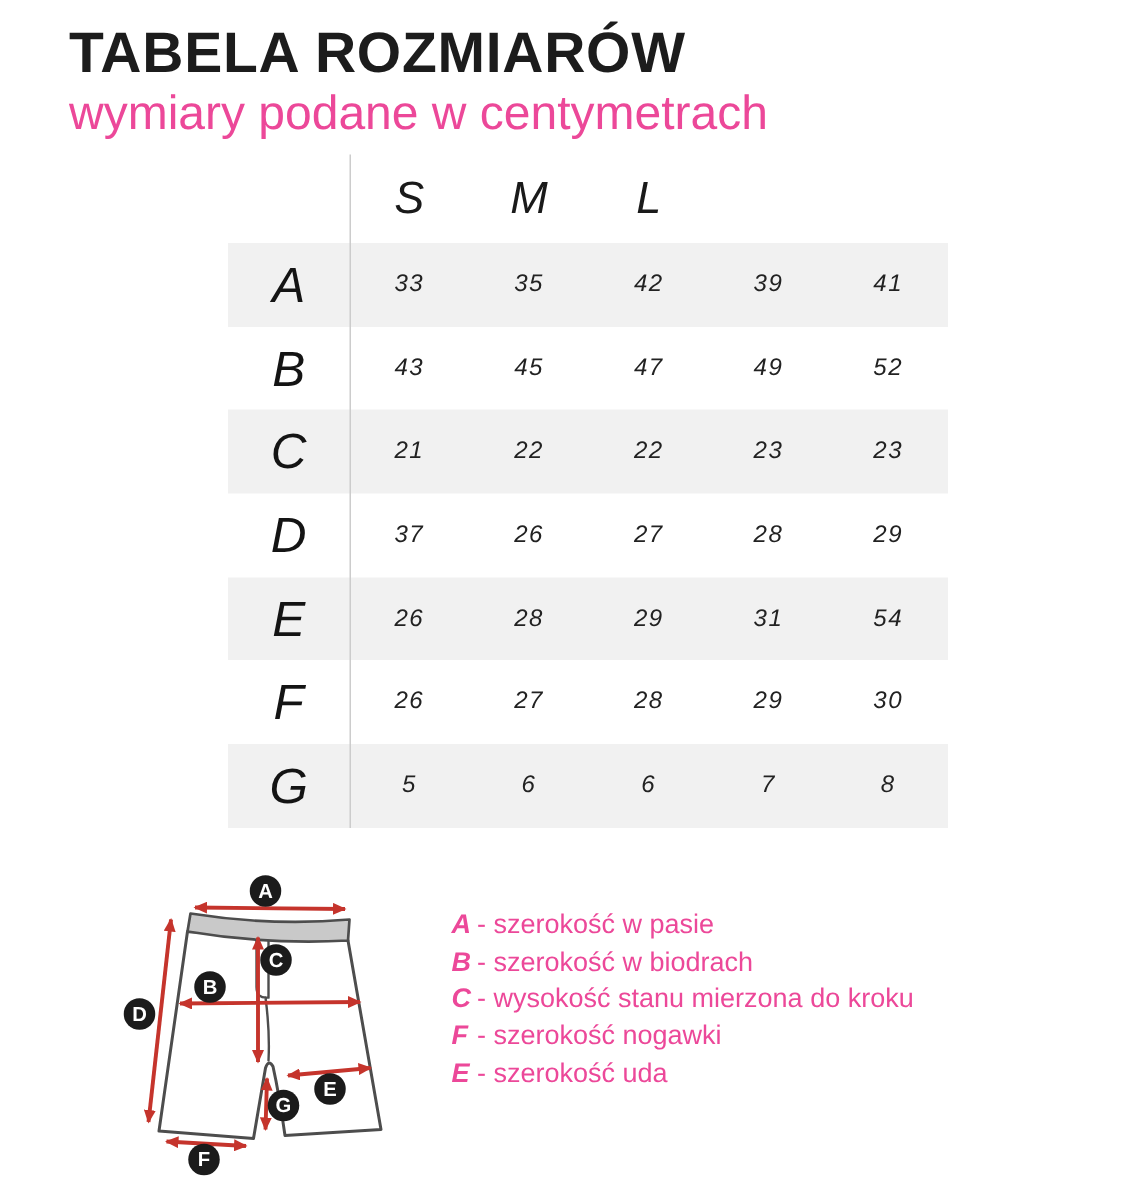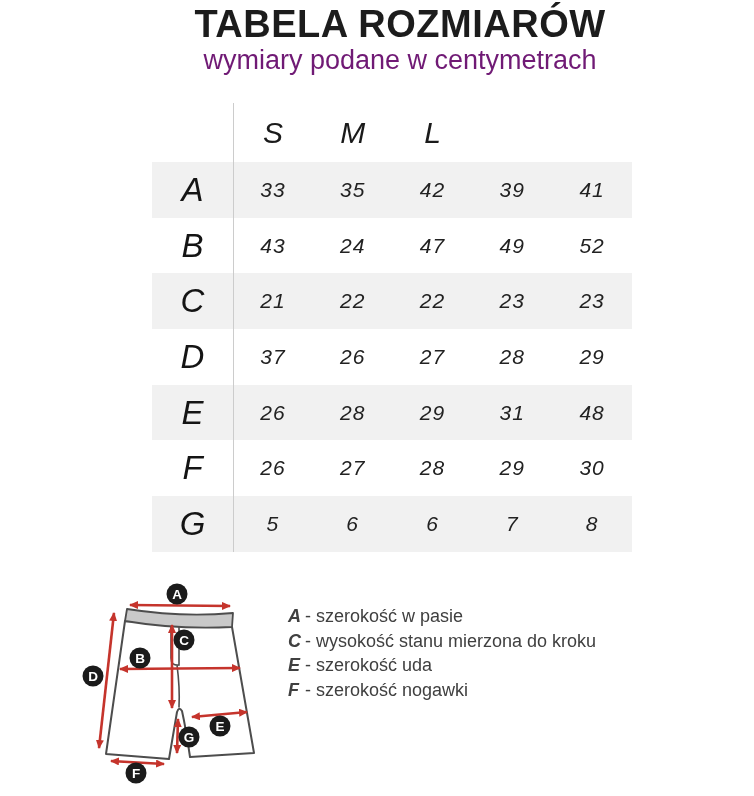--- a/index.html
+++ b/index.html
@@ -1,37 +1,37 @@
 <!DOCTYPE html>
 <html><head>
 <meta charset="utf-8">
 <style>
   html,body { margin:0; padding:0; }
   body {
     width:754px; height:796px; position:relative; overflow:hidden;
     background:#ffffff; font-family:"Liberation Sans", sans-serif;
   }
   
-  .titleblock { position:absolute; top:4px; left:46px; right:0; text-align:center; }
+  .titleblock { position:absolute; top:16px; left:46px; right:0; text-align:left; }
   .title { font-size:38px; font-weight:bold; letter-spacing:.5px; color:#1c1c1c; line-height:1.1; }
-  .subtitle { font-size:27px; font-weight:normal; color:#701a75; line-height:1.0; margin-top:1px; }
+  .subtitle { font-size:32px; font-weight:normal; color:#ec4899; line-height:1.0; margin-top:1px; }
 
   
   .sizetable { position:absolute; left:152px; top:103px; width:480px; height:449px; }
   .vdivider { position:absolute; left:81px; top:0; width:1px; height:449px; background:#cccccc; }
   .trow { display:grid; grid-template-columns:81px repeat(5,1fr); align-items:center; height:55.7px; }
   .trow.head { height:59px; }
   .trow.stripe { background:#f1f1f1; }
   .cell { text-align:center; font-style:italic; }
   .head .cell { font-size:30px; color:#1a1a1a; }
   .rlabel { font-size:33px; color:#141414; }
-  .val { font-size:21px; color:#222222; letter-spacing:1px; }
+  .val { font-size:16px; color:#222222; letter-spacing:1px; }
 
   
-  .legend { position:absolute; left:288px; top:604px; font-size:18px; line-height:24.7px; color:#404040; }
+  .legend { position:absolute; left:301px; top:604px; font-size:18px; line-height:24.7px; color:#ec4899; }
   .legend .k { font-weight:bold; font-style:italic; display:inline-block; min-width:15px; }
   .legend .sep { padding:0 5px 0 2px; }
 
   
   .diagram { position:absolute; left:75px; top:583px; width:240px; height:213px; }
   .diagram svg { display:block; }
   .badge-letter { font-family:"Liberation Sans", sans-serif; font-weight:bold; font-size:13.5px; fill:#ffffff; }
 </style>
 </head>
 <body>
@@ -56,21 +56,21 @@
     <div class="cell val">33</div>
     <div class="cell val">35</div>
     <div class="cell val">42</div>
     <div class="cell val">39</div>
     <div class="cell val">41</div>
   </div>
 
   <div class="trow">
     <div class="cell rlabel">B</div>
     <div class="cell val">43</div>
-    <div class="cell val">24</div>
+    <div class="cell val">45</div>
     <div class="cell val">47</div>
     <div class="cell val">49</div>
     <div class="cell val">52</div>
   </div>
 
   <div class="trow stripe">
     <div class="cell rlabel">C</div>
     <div class="cell val">21</div>
     <div class="cell val">22</div>
     <div class="cell val">22</div>
@@ -86,21 +86,21 @@
     <div class="cell val">28</div>
     <div class="cell val">29</div>
   </div>
 
   <div class="trow stripe">
     <div class="cell rlabel">E</div>
     <div class="cell val">26</div>
     <div class="cell val">28</div>
     <div class="cell val">29</div>
     <div class="cell val">31</div>
-    <div class="cell val">48</div>
+    <div class="cell val">54</div>
   </div>
 
   <div class="trow">
     <div class="cell rlabel">F</div>
     <div class="cell val">26</div>
     <div class="cell val">27</div>
     <div class="cell val">28</div>
     <div class="cell val">29</div>
     <div class="cell val">30</div>
   </div>
@@ -156,21 +156,24 @@
       <text class="badge-letter" x="114" y="154" text-anchor="middle" dominant-baseline="central">G</text>
     </g>
   </svg>
 </div>
 
 <div class="legend">
   <div>
     <span class="k">A</span><span class="sep">-</span><span>szerokość w pasie</span>
   </div>
   <div>
+    <span class="k">B</span><span class="sep">-</span><span>szerokość w biodrach</span>
+  </div>
+  <div>
     <span class="k">C</span><span class="sep">-</span><span>wysokość stanu mierzona do kroku</span>
+  </div>
+  <div>
+    <span class="k">F</span><span class="sep">-</span><span>szerokość nogawki</span>
   </div>
   <div>
     <span class="k">E</span><span class="sep">-</span><span>szerokość uda</span>
   </div>
-  <div>
-    <span class="k">F</span><span class="sep">-</span><span>szerokość nogawki</span>
-  </div>
 </div>
 
 </body></html>

